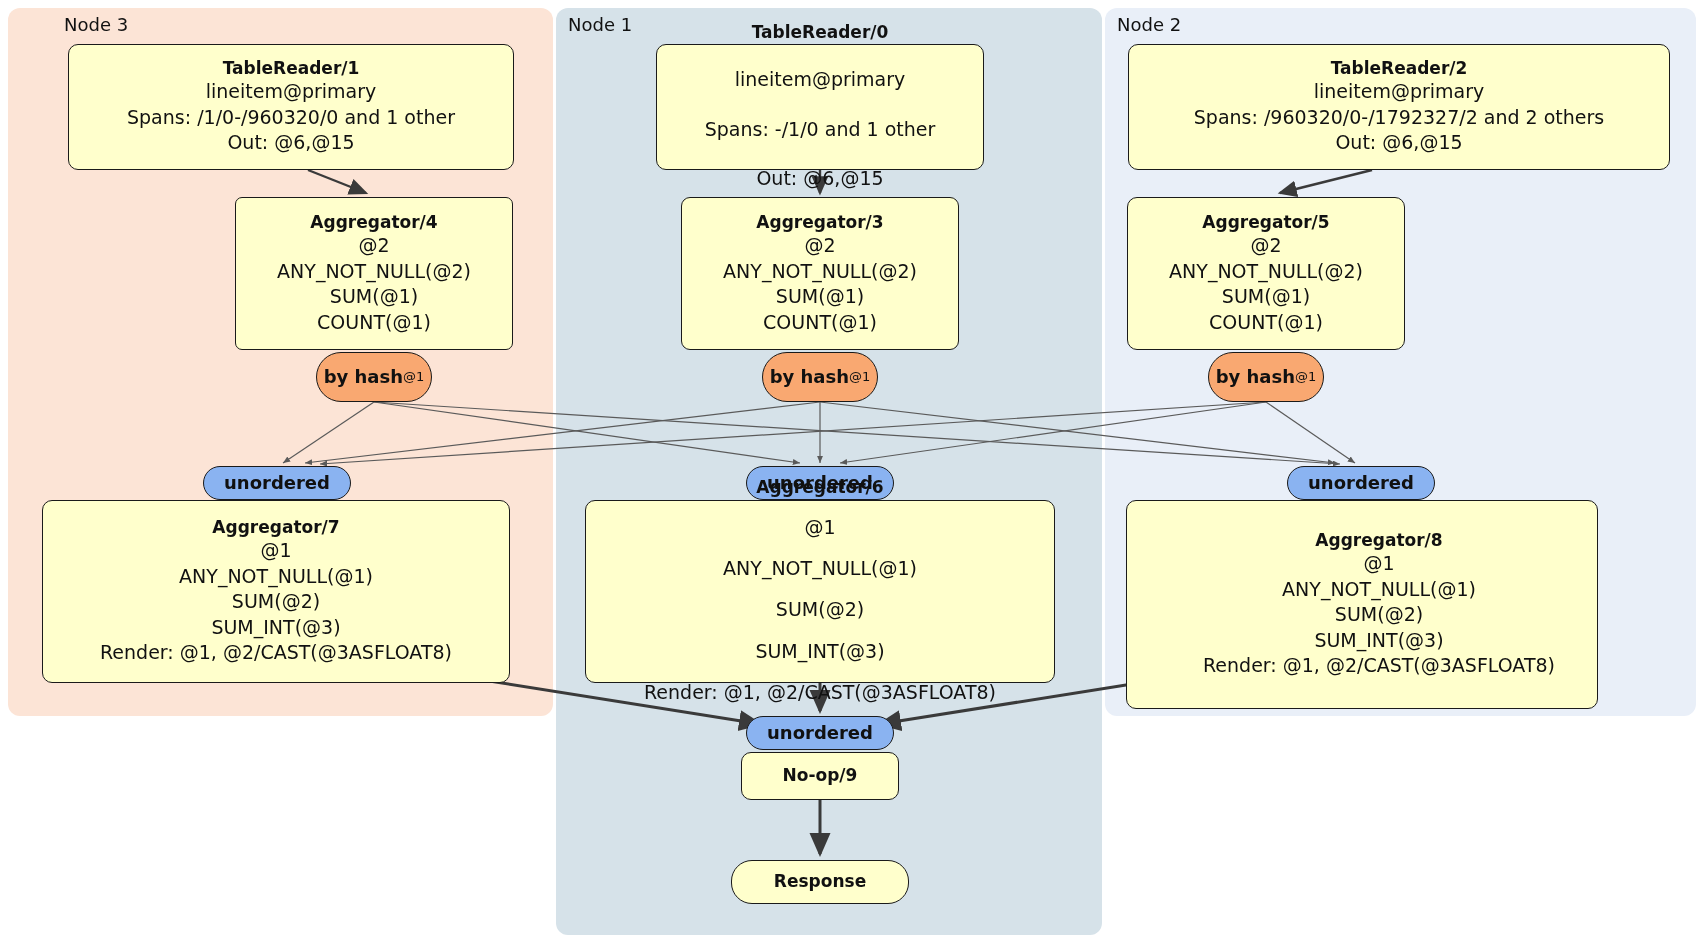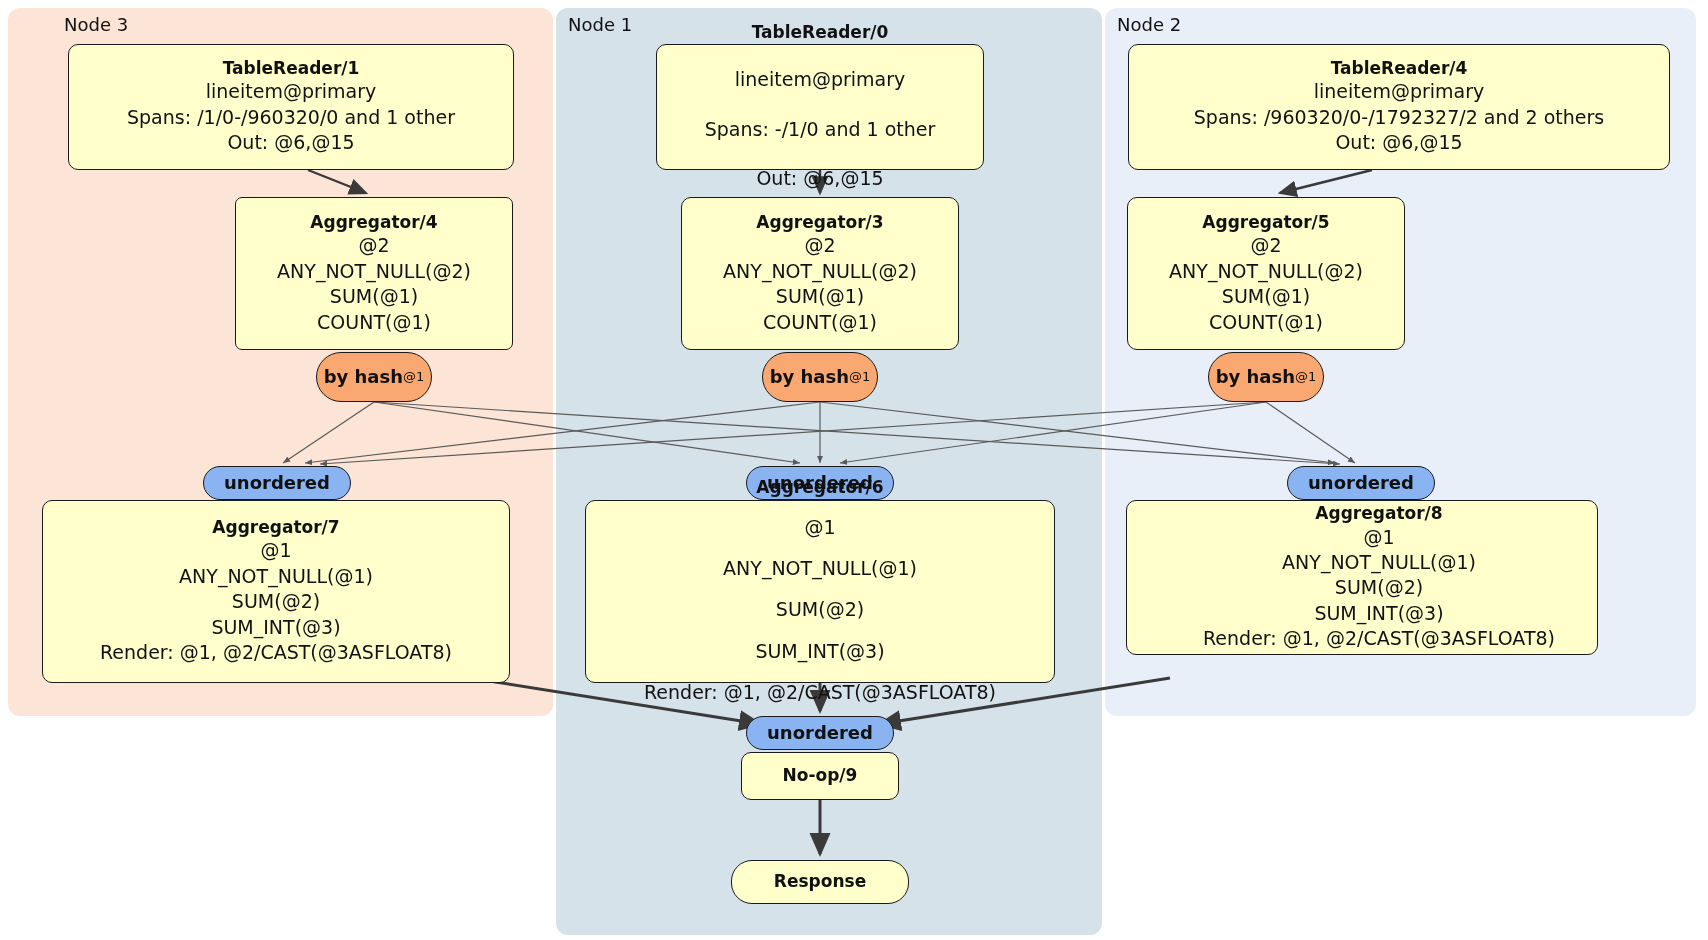--- a/index.html
+++ b/index.html
@@ -87,34 +87,34 @@
     <div class="line">Spans: /1/0-/960320/0 and 1 other</div>
     <div class="line">Out: @6,@15</div>
   </div>
   <div class="procbox" style="left:656px;top:44px;width:328px;height:126px;gap:24px;">
     <div class="title">TableReader/0</div>
     <div class="line">lineitem@primary</div>
     <div class="line">Spans: -/1/0 and 1 other</div>
     <div class="line">Out: @6,@15</div>
   </div>
   <div class="procbox" style="left:1128px;top:44px;width:542px;height:126px;">
-    <div class="title">TableReader/4</div>
+    <div class="title">TableReader/2</div>
     <div class="line">lineitem@primary</div>
     <div class="line">Spans: /960320/0-/1792327/2 and 2 others</div>
     <div class="line">Out: @6,@15</div>
   </div>
 
   <div class="procbox" style="left:235px;top:197px;width:278px;height:153px;border-radius:7px;">
     <div class="title">Aggregator/4</div>
     <div class="line">@2</div>
     <div class="line">ANY_NOT_NULL(@2)</div>
     <div class="line">SUM(@1)</div>
     <div class="line">COUNT(@1)</div>
   </div>
-  <div class="procbox" style="left:681px;top:197px;width:278px;height:153px;">
+  <div class="procbox" style="left:681px;top:197px;width:278px;height:153px;border-radius:9px;">
     <div class="title">Aggregator/3</div>
     <div class="line">@2</div>
     <div class="line">ANY_NOT_NULL(@2)</div>
     <div class="line">SUM(@1)</div>
     <div class="line">COUNT(@1)</div>
   </div>
   <div class="procbox" style="left:1127px;top:197px;width:278px;height:153px;border-radius:10px;">
     <div class="title">Aggregator/5</div>
     <div class="line">@2</div>
     <div class="line">ANY_NOT_NULL(@2)</div>
@@ -154,21 +154,21 @@
     <div class="line">Render: @1, @2/CAST(@3ASFLOAT8)</div>
   </div>
   <div class="procbox" style="left:585px;top:500px;width:470px;height:183px;gap:16px;">
     <div class="title">Aggregator/6</div>
     <div class="line">@1</div>
     <div class="line">ANY_NOT_NULL(@1)</div>
     <div class="line">SUM(@2)</div>
     <div class="line">SUM_INT(@3)</div>
     <div class="line">Render: @1, @2/CAST(@3ASFLOAT8)</div>
   </div>
-  <div class="procbox" style="left:1126px;top:500px;width:472px;height:155px;padding-left:44px;">
+  <div class="procbox" style="left:1126px;top:500px;width:472px;height:209px;padding-left:44px;">
     <div class="title">Aggregator/8</div>
     <div class="line">@1</div>
     <div class="line">ANY_NOT_NULL(@1)</div>
     <div class="line">SUM(@2)</div>
     <div class="line">SUM_INT(@3)</div>
     <div class="line">Render: @1, @2/CAST(@3ASFLOAT8)</div>
   </div>
 
   <div class="pill unordered" style="left:746px;top:716px;width:148px;height:34px;">
     <div class="pill-label">unordered</div>

